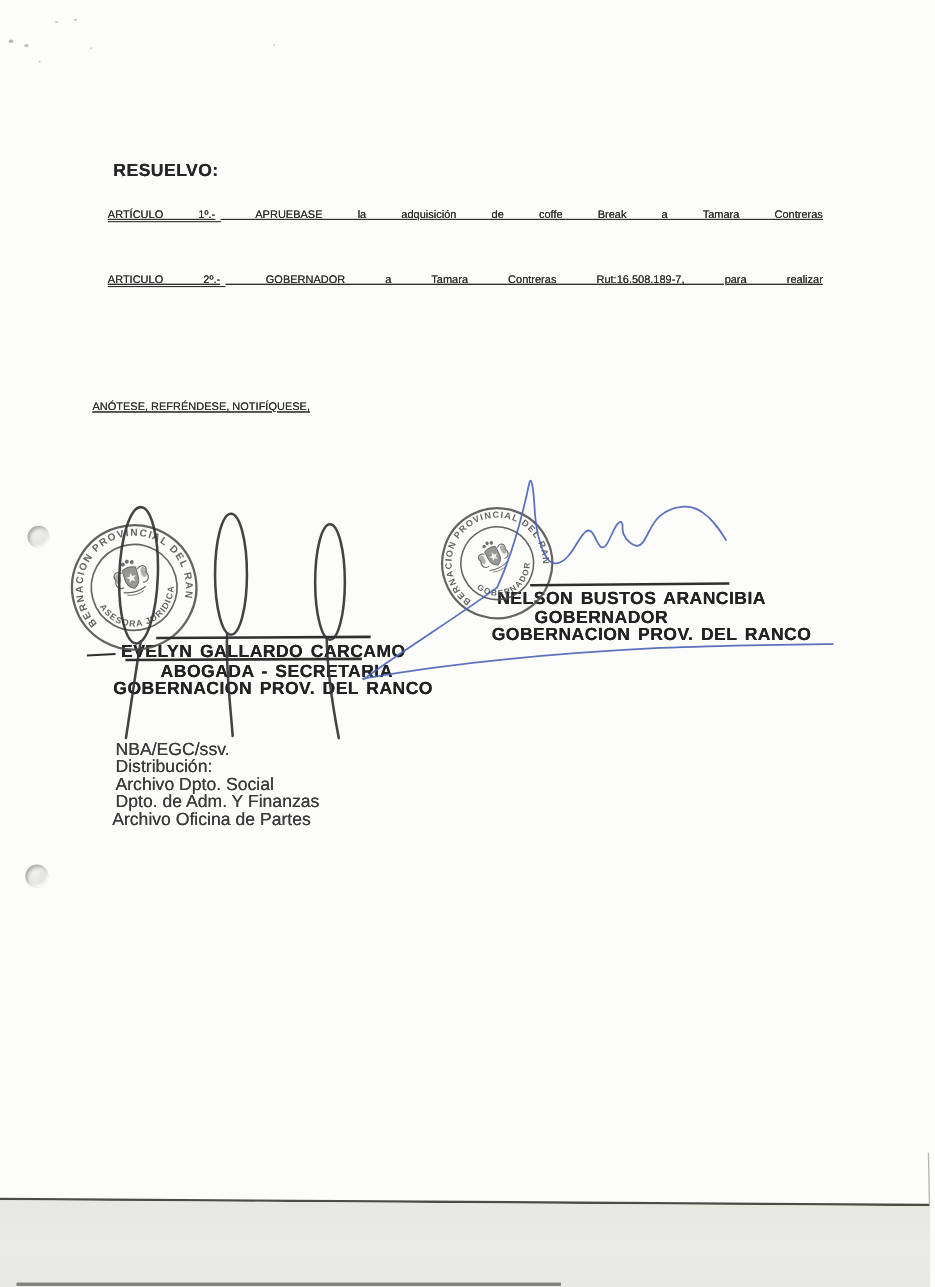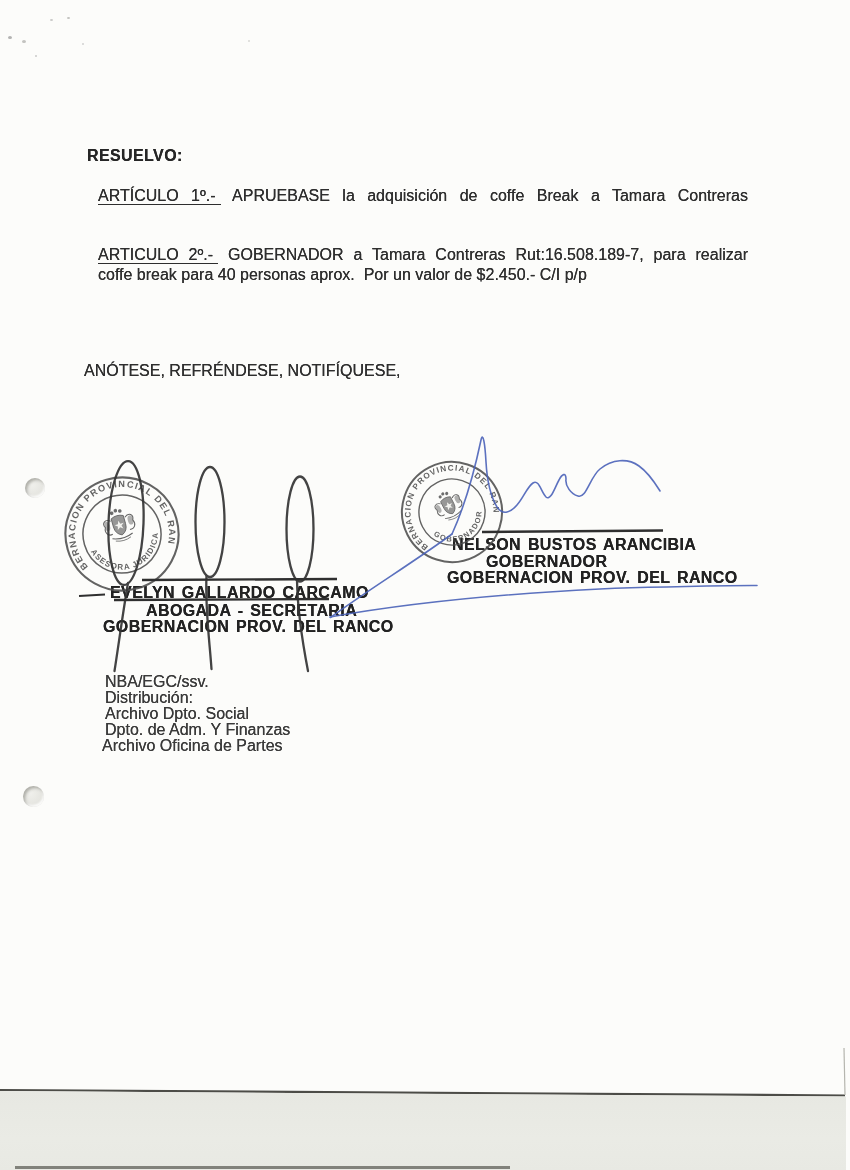--- a/index.html
+++ b/index.html
@@ -4,21 +4,21 @@
 <style>
   html,body{margin:0;padding:0;}
   body{
     width:850px;height:1170px;position:relative;overflow:hidden;
     background:#fcfcfa;
     font-family:"Liberation Sans","DejaVu Sans",sans-serif;
     color:#2e2e2e;
   }
   .abs{position:absolute;}
   
-  .bodytext{font-size:16px;line-height:19.5px;color:#2e2e2e;text-shadow:0 0 .3px #2e2e2e;}
+  .bodytext{font-size:10px;line-height:19.5px;color:#2e2e2e;text-shadow:0 0 .3px #2e2e2e;text-decoration:underline;}
   .jline{text-align:justify;text-align-last:justify;}
   .contline{white-space:pre;}
   .art-label{border-bottom:1.7px solid #2e2e2e;padding-right:5px;}
   .h-resuelvo{font-size:16px;font-weight:bold;letter-spacing:.4px;color:#262626;text-shadow:0 0 .3px #262626;}
   
   .sigline{font-size:16px;font-weight:bold;letter-spacing:.4px;word-spacing:2px;color:#222;
            text-shadow:0 0 .35px #222;white-space:pre;}
   
   .distline{font-size:16px;line-height:16px;color:#3a3a3a;text-shadow:0 0 .25px #3a3a3a;white-space:pre;}
   
@@ -38,29 +38,28 @@
   <div class="speck" style="left:22px;top:40px;width:4px;height:3px;background:#8a8a86;opacity:.5;"></div>
   <div class="speck" style="left:35px;top:55px;width:2px;height:2px;background:#999;opacity:.5;"></div>
   <div class="speck" style="left:82px;top:43px;width:2px;height:2px;background:#aaa;opacity:.5;"></div>
   <div class="speck" style="left:248px;top:40px;width:2px;height:2px;background:#b5b5b0;opacity:.5;"></div>
   <div class="speck" style="left:110px;top:160px;width:2px;height:2px;background:#bbb;opacity:.45;"></div>
 </div>
 
 <div class="abs hole" style="left:25px;top:478px;width:20px;height:20px;"></div>
 <div class="abs hole" style="left:23px;top:786px;width:21px;height:21px;"></div>
 
-<div class="abs h-resuelvo" style="left:87px;top:147px;">RESUELVO:</div>
+<div class="abs h-resuelvo" style="left:103px;top:147px;">RESUELVO:</div>
 
 <div class="abs bodytext" style="left:98px;top:186px;width:650px;">
   <div class="jline"><span class="art-label">ARTÍCULO 1º.-</span> <span>APRUEBASE la adquisición de coffe Break a Tamara Contreras</span></div>
 </div>
 
 <div class="abs bodytext" style="left:98px;top:245px;width:650px;">
   <div class="jline"><span class="art-label">ARTICULO 2º.-</span> <span>GOBERNADOR a Tamara Contreras Rut:16.508.189-7, para realizar</span></div>
-  <div class="contline">coffe break para 40 personas aprox.  Por un valor de $2.450.- C/I p/p</div>
 </div>
 
 <div class="abs bodytext" style="left:84px;top:303px;width:668px;">
 </div>
 
 <div class="abs bodytext" style="left:84px;top:361px;">ANÓTESE, REFRÉNDESE, NOTIFÍQUESE,</div>
 
 <div class="abs sigline" style="left:110px;top:584px;">EVELYN GALLARDO CARCAMO</div>
 <div class="abs sigline" style="left:146px;top:602px;">ABOGADA - SECRETARIA</div>
 <div class="abs sigline" style="left:103px;top:618px;">GOBERNACION PROV. DEL RANCO</div>

